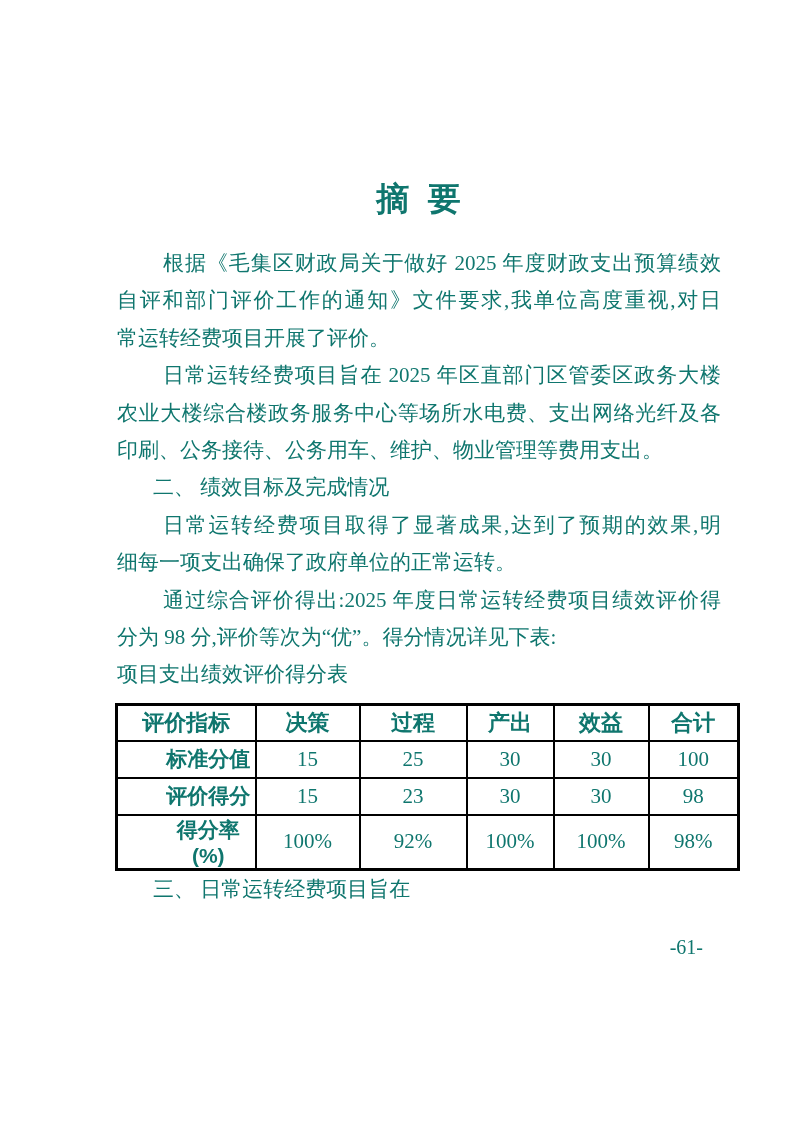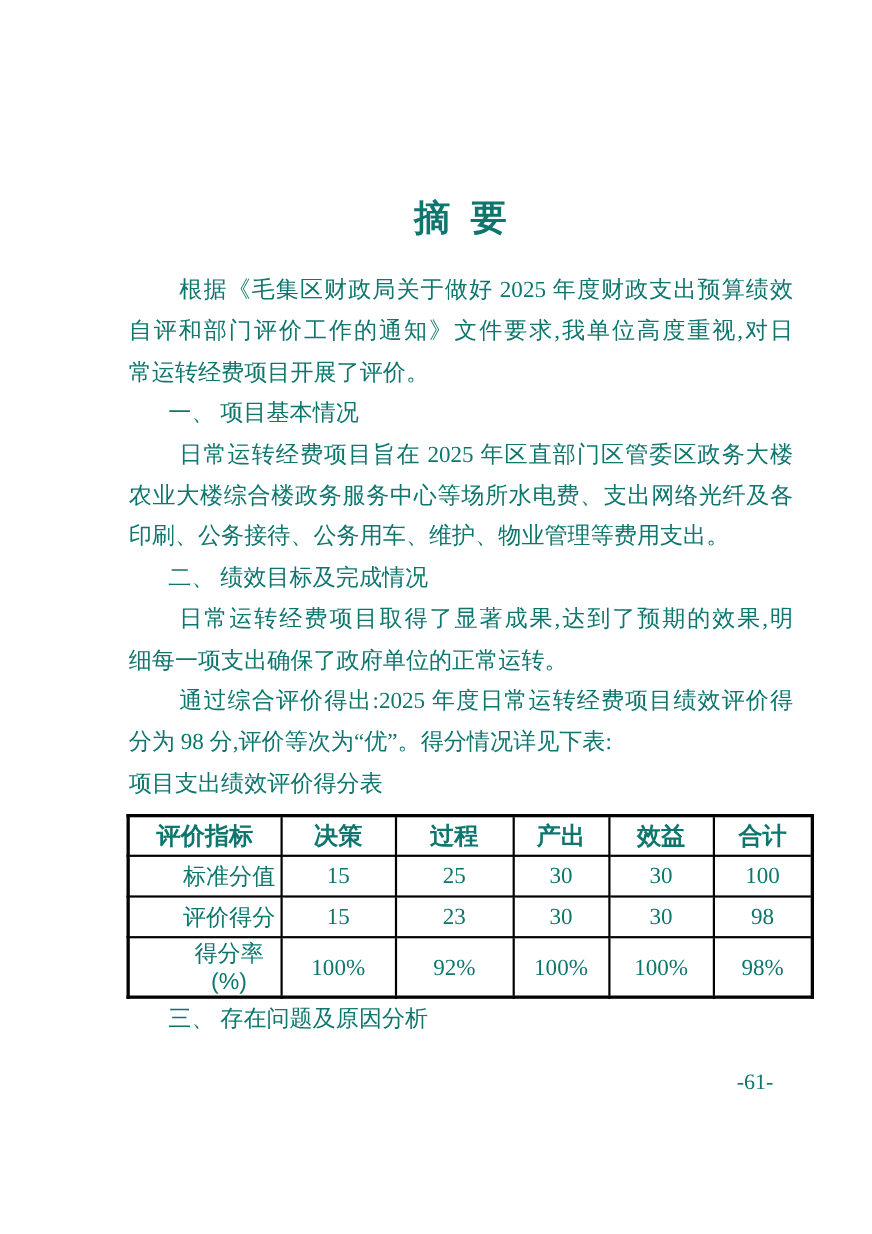--- a/index.html
+++ b/index.html
@@ -62,21 +62,21 @@
   }
   .score-table thead th {
     font-family: "Liberation Sans", sans-serif;
     font-weight: bold;
     font-size: 22px;
     height: 34px;
   }
   .score-table td { height: 35px; font-size: 21px; }
   .score-table td.label {
     font-family: "Liberation Sans", sans-serif;
-    font-weight: normal;
+    font-weight: bold;
     padding-left: 44px;
   }
   .score-table td.num { font-family: "Liberation Serif", serif; }
   .page-number {
     margin-top: 21px;
     line-height: 37px;
     font-size: 20px;
     text-align: right;
     padding-right: 18px;
   }
@@ -87,21 +87,20 @@
 <div class="page">
   <div class="content">
 
     <div class="doc-title">摘 要</div>
 
     <div class="text-block">
       <div class="line fill indent">根据《毛集区财政局关于做好 2025 年度财政支出预算绩效</div>
       <div class="line fill">自评和部门评价工作的通知》文件要求,我单位高度重视,对日</div>
       <div class="line">常运转经费项目开展了评价。</div>
 
-      <div class="line heading">一、 项目基本情况</div>
 
       <div class="line fill indent">日常运转经费项目旨在 2025 年区直部门区管委区政务大楼</div>
       <div class="line fill">农业大楼综合楼政务服务中心等场所水电费、支出网络光纤及各</div>
       <div class="line">印刷、公务接待、公务用车、维护、物业管理等费用支出。</div>
 
       <div class="line heading">二、 绩效目标及完成情况</div>
 
       <div class="line fill indent">日常运转经费项目取得了显著成果,达到了预期的效果,明</div>
       <div class="line">细每一项支出确保了政府单位的正常运转。</div>
 
@@ -151,18 +150,18 @@
           <td class="label">得分率 (%)</td>
           <td class="num">100%</td>
           <td class="num">92%</td>
           <td class="num">100%</td>
           <td class="num">100%</td>
           <td class="num">98%</td>
         </tr>
       </tbody>
     </table>
 
-    <div class="line heading">三、 存在问题及原因分析</div>
+    <div class="line heading">三、 日常运转经费项目旨在</div>
 
     <div class="page-number">-61-</div>
 
   </div>
 </div>
 
 </body></html>

